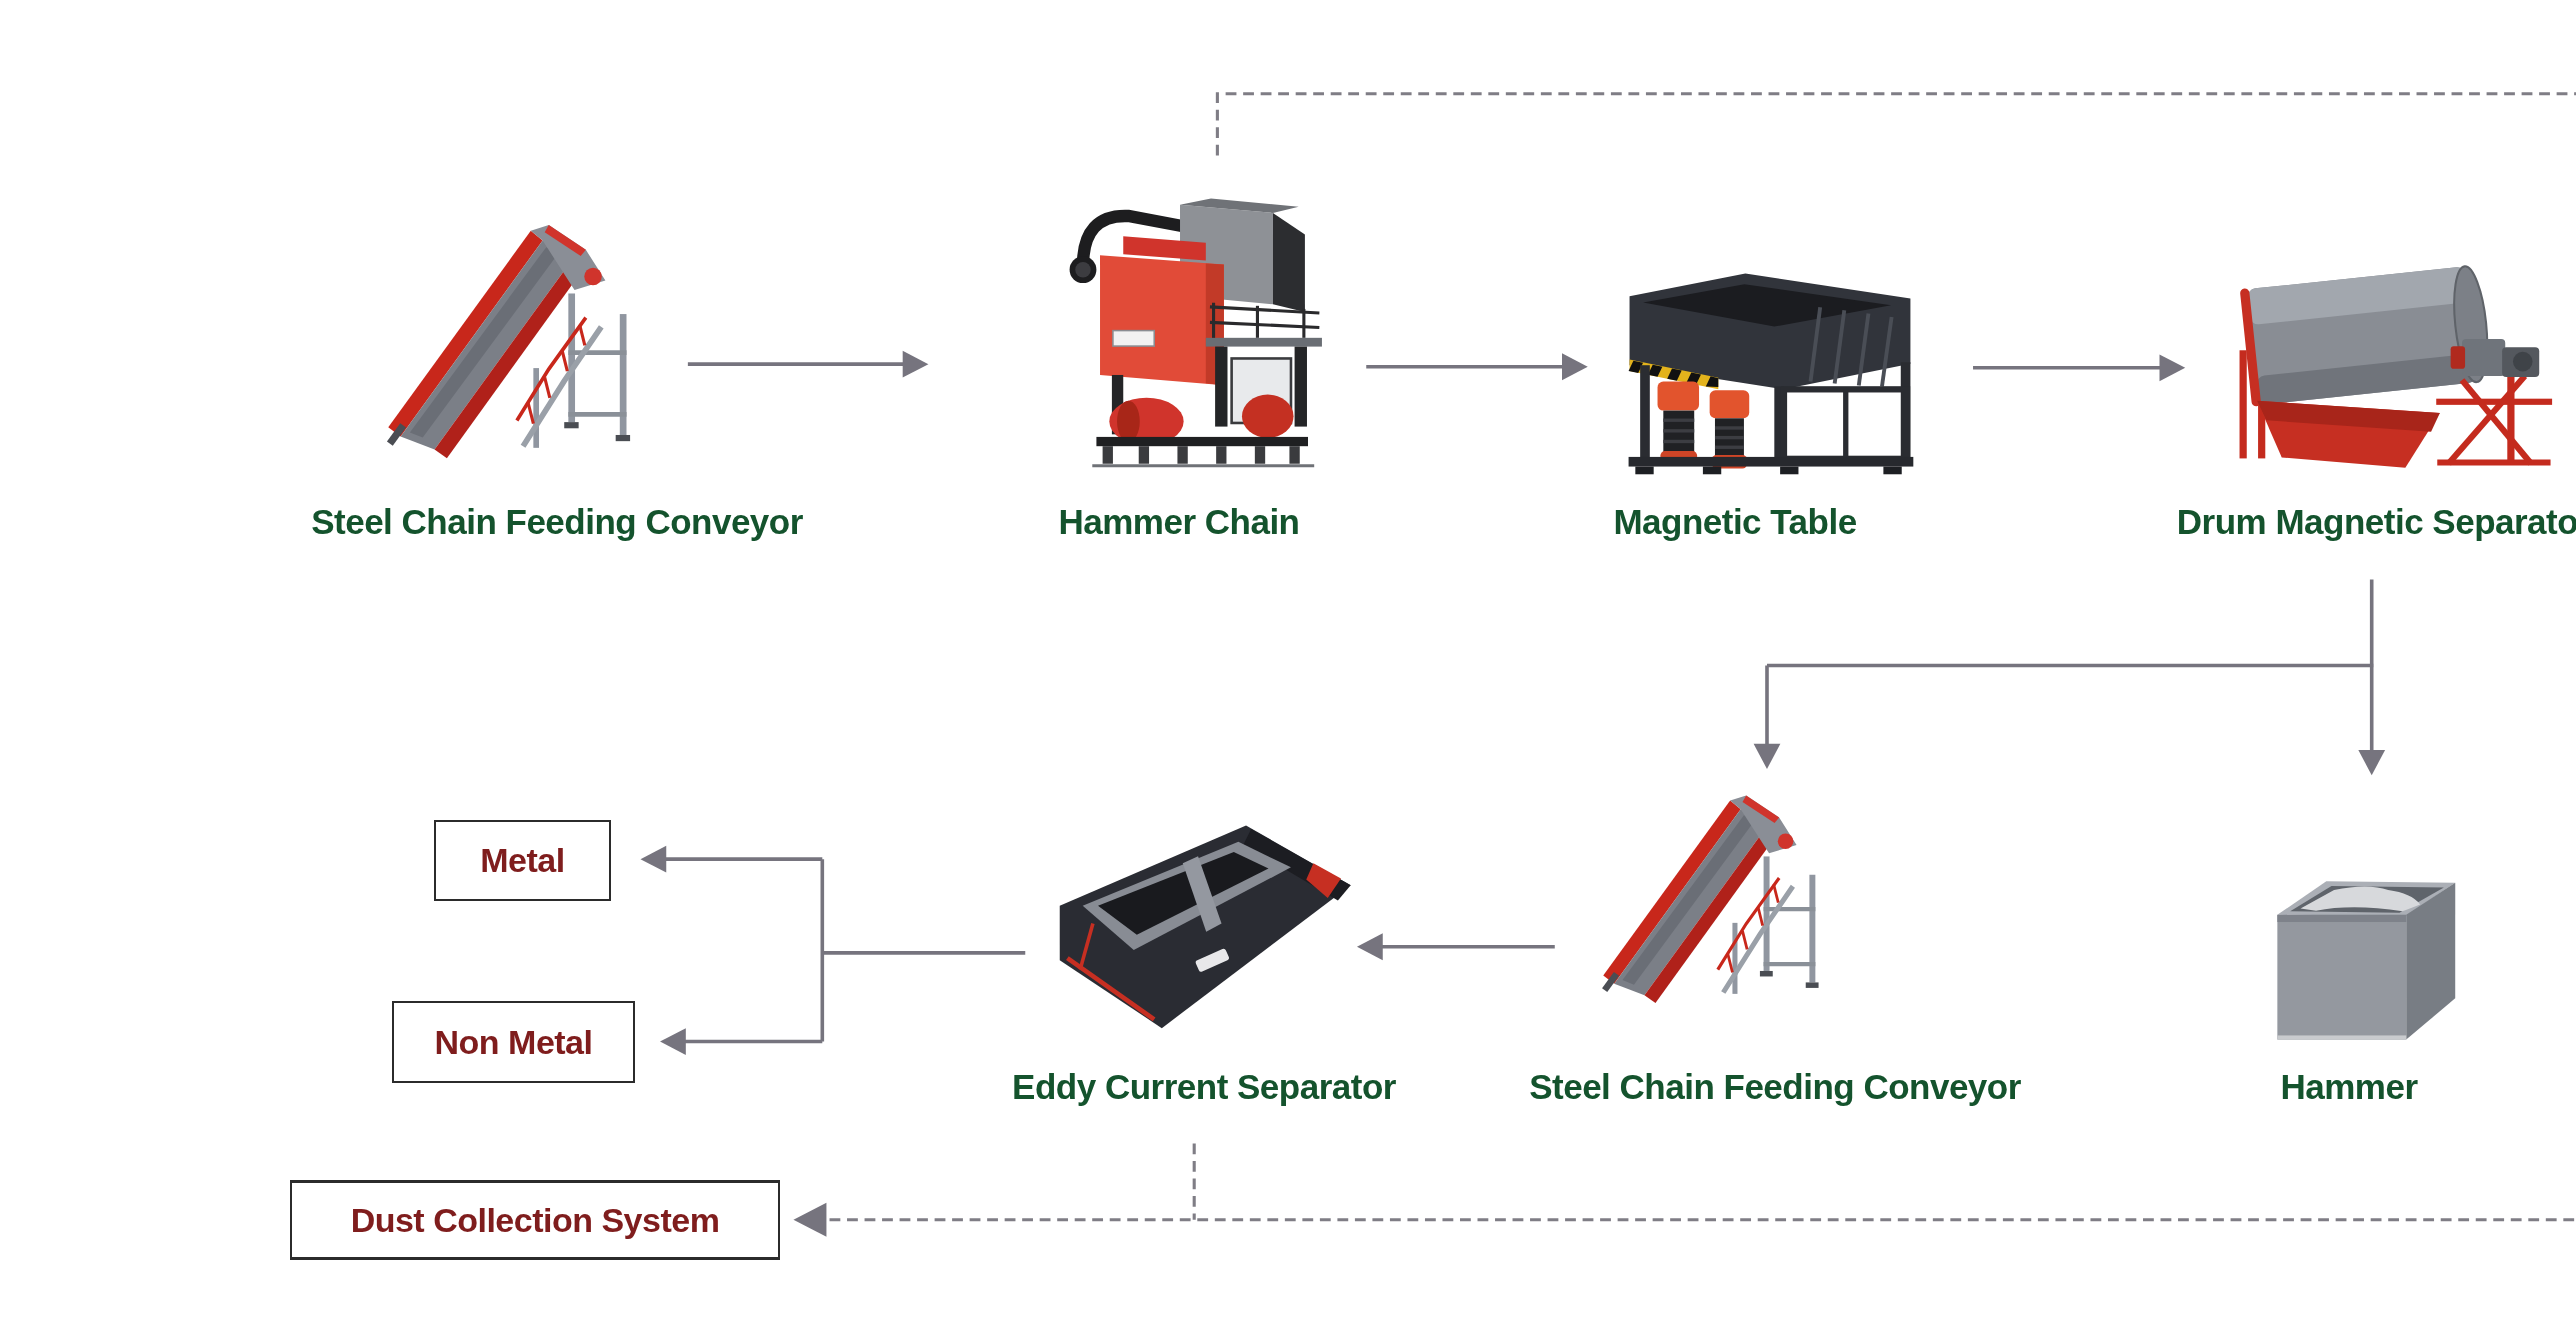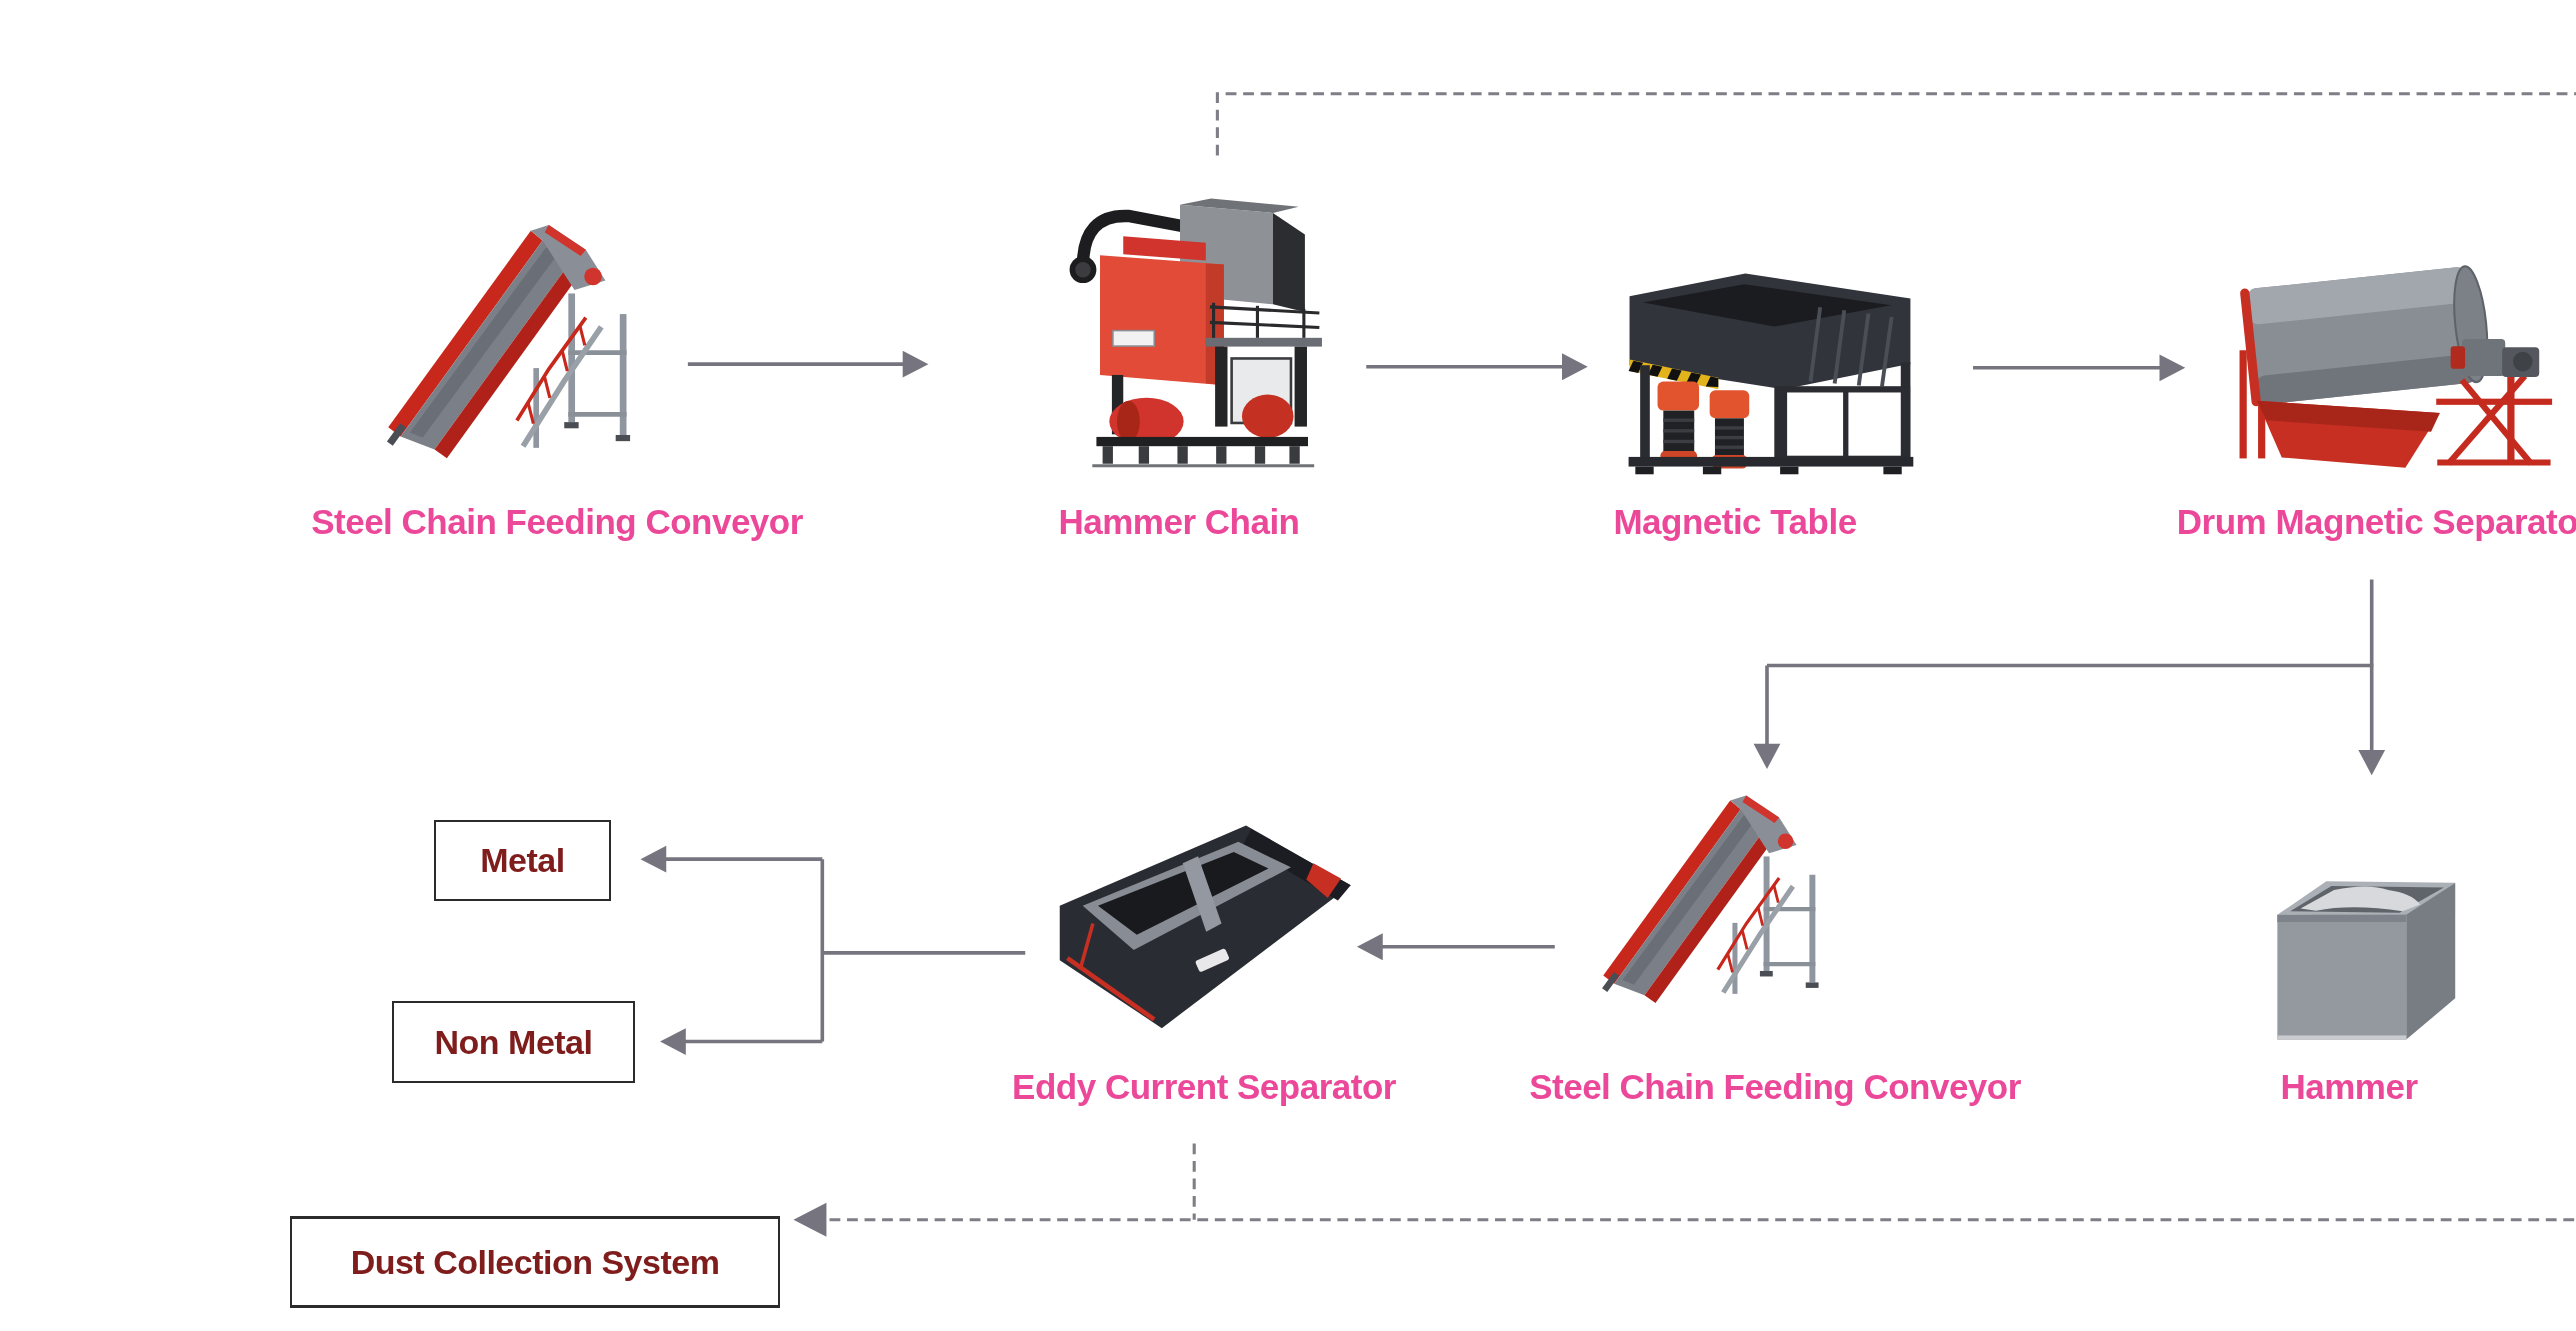--- a/index.html
+++ b/index.html
@@ -11,21 +11,21 @@
     font-family:"Liberation Sans",sans-serif;
     overflow:hidden;
   }
   .layer{position:absolute;left:0;top:0;}
   .machine{position:absolute;}
   .mlabel{
     position:absolute;
     transform:translateX(-50%);
     font-size:35px;
     font-weight:700;
-    color:#ec4899;
+    color:#14532d;
     line-height:41px;
     white-space:nowrap;
     letter-spacing:-0.5px;
   }
   .obox{
     position:absolute;
     display:flex;
     align-items:center;
     justify-content:center;
     background:#ffffff;
@@ -270,18 +270,18 @@
   <div class="mlabel" style="left:1204px;top:1066px">Eddy Current Separator</div>
   <div class="mlabel" style="left:1775px;top:1066px">Steel Chain Feeding Conveyor</div>
   <div class="mlabel" style="left:2349px;top:1066px">Hammer</div>
 
   <div class="obox" style="left:434px;top:820px;width:177px;height:81px">
     <span>Metal</span>
   </div>
   <div class="obox" style="left:392px;top:1001px;width:243px;height:82px">
     <span>Non Metal</span>
   </div>
-  <div class="obox dust" style="left:290px;top:1216px;width:490px;height:92px">
+  <div class="obox dust" style="left:290px;top:1180px;width:490px;height:80px">
     <span>Dust Collection System</span>
   </div>
 
 </div>
 
 
 </body></html>

